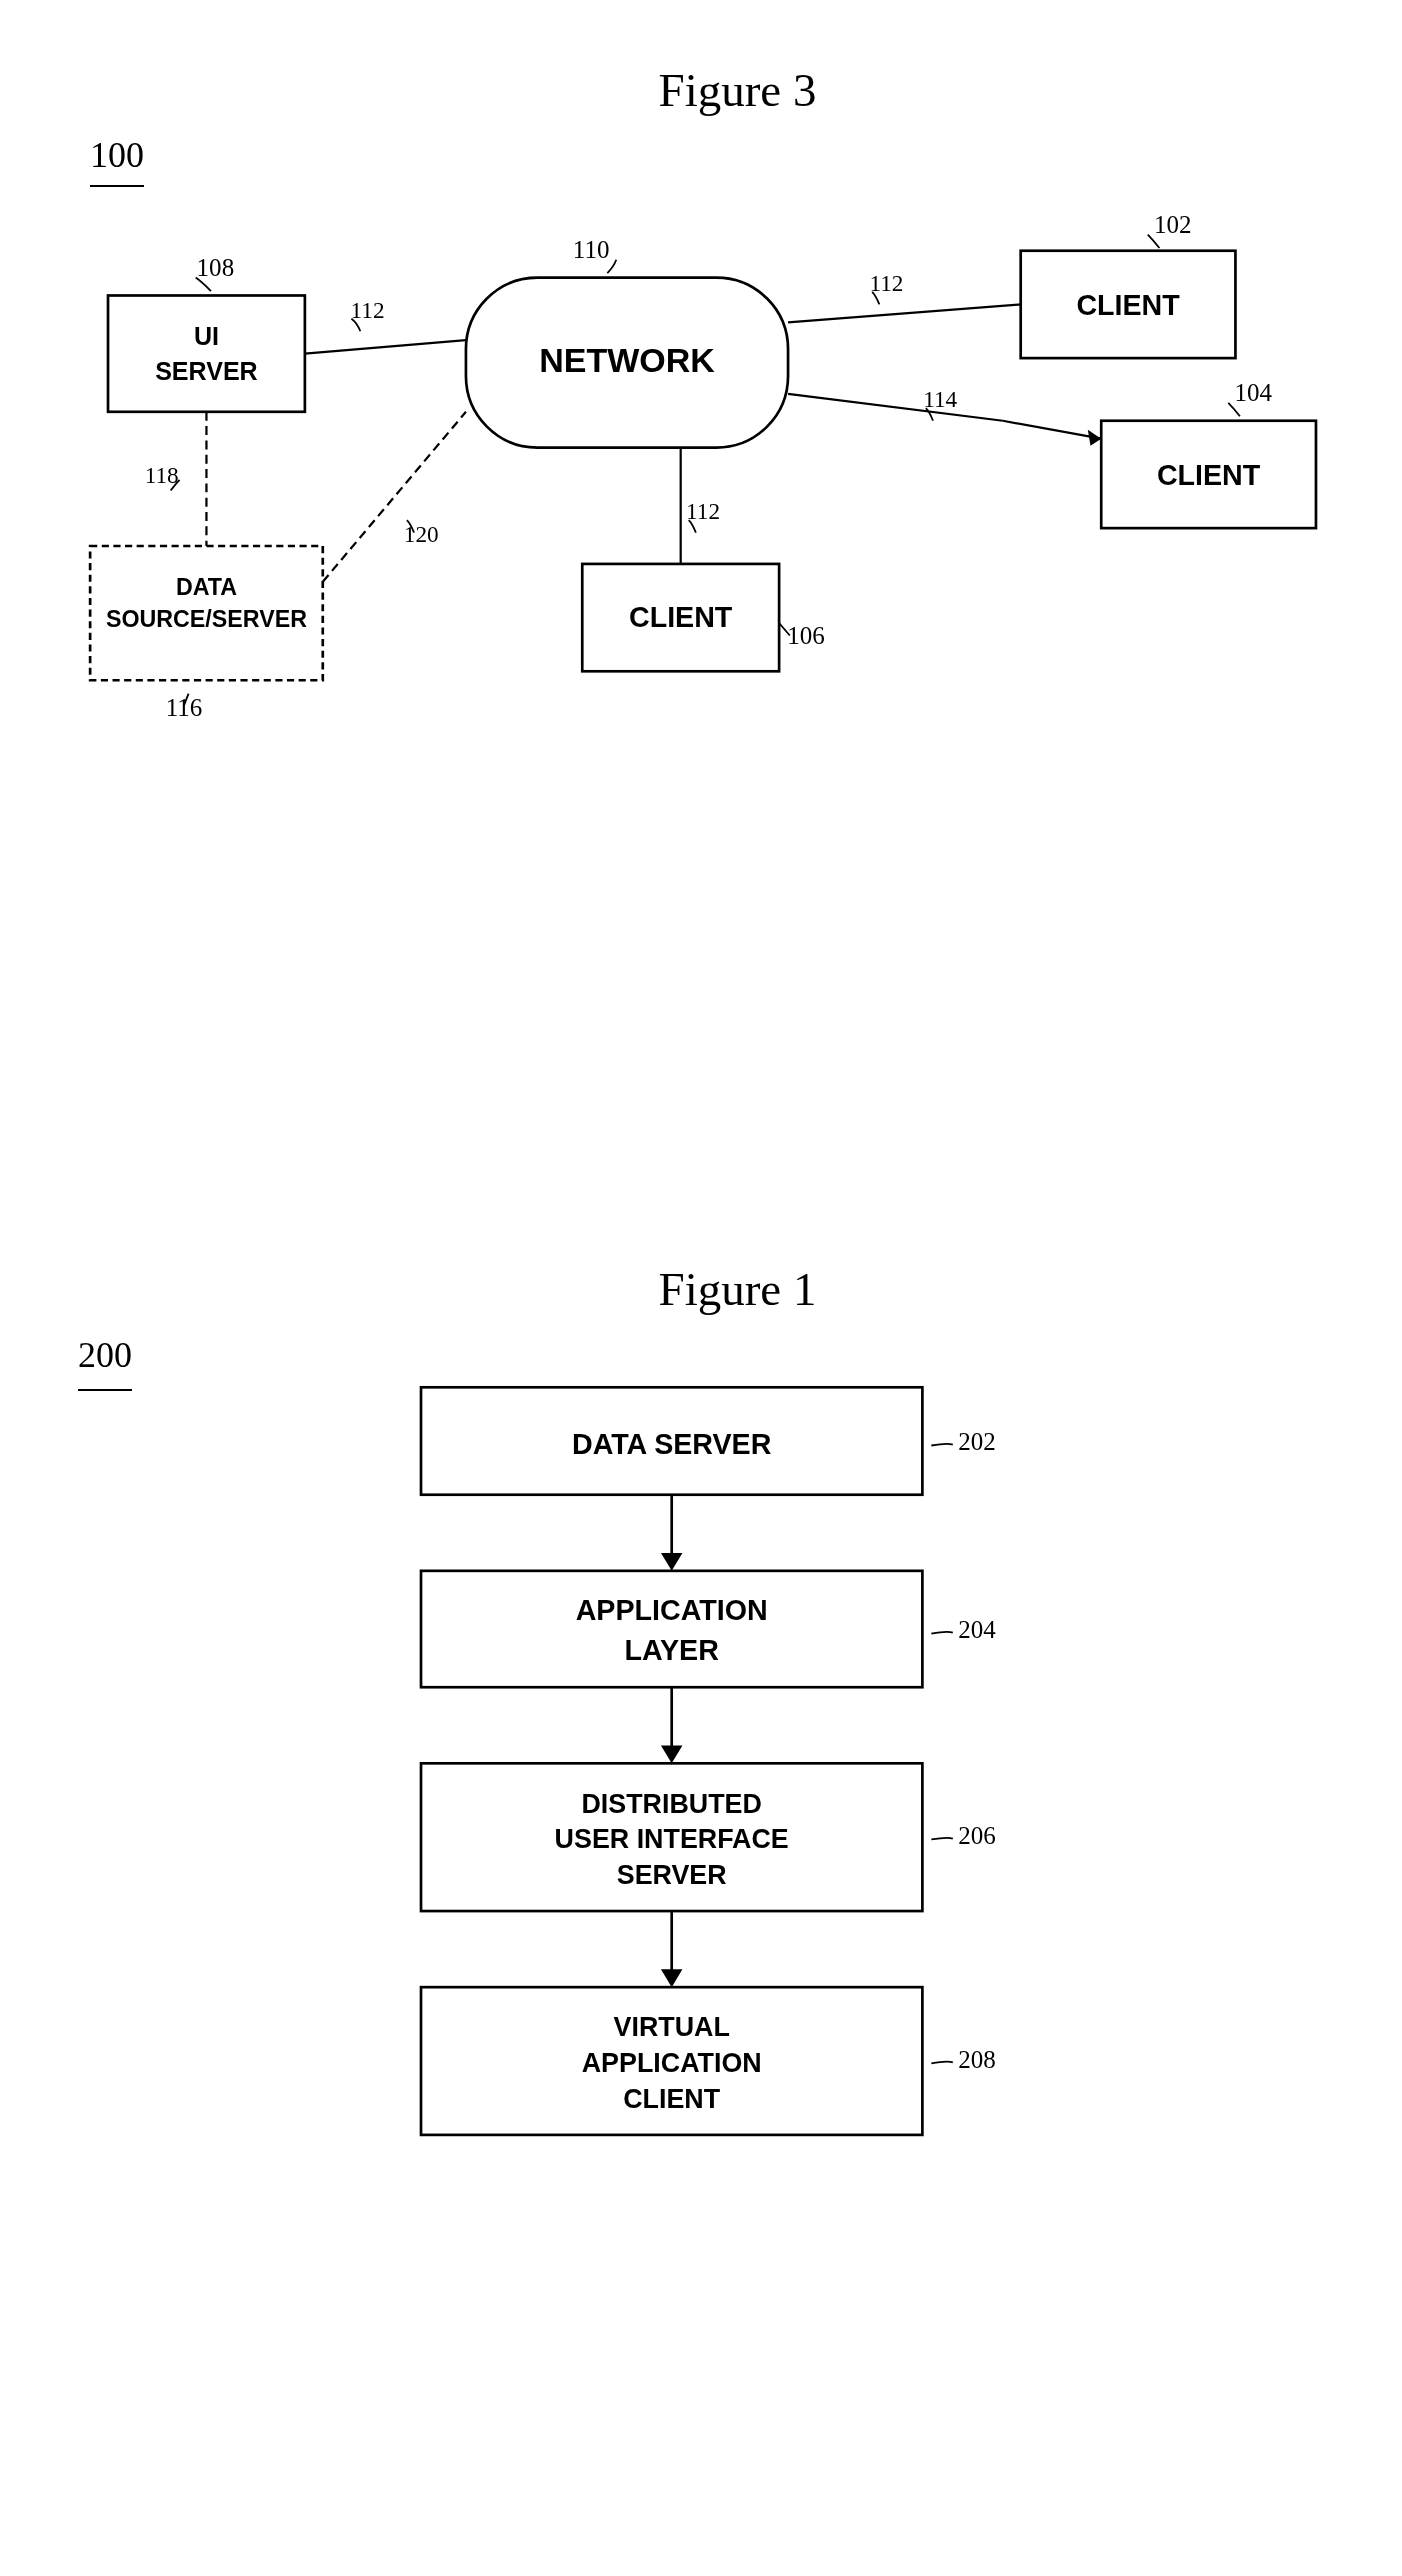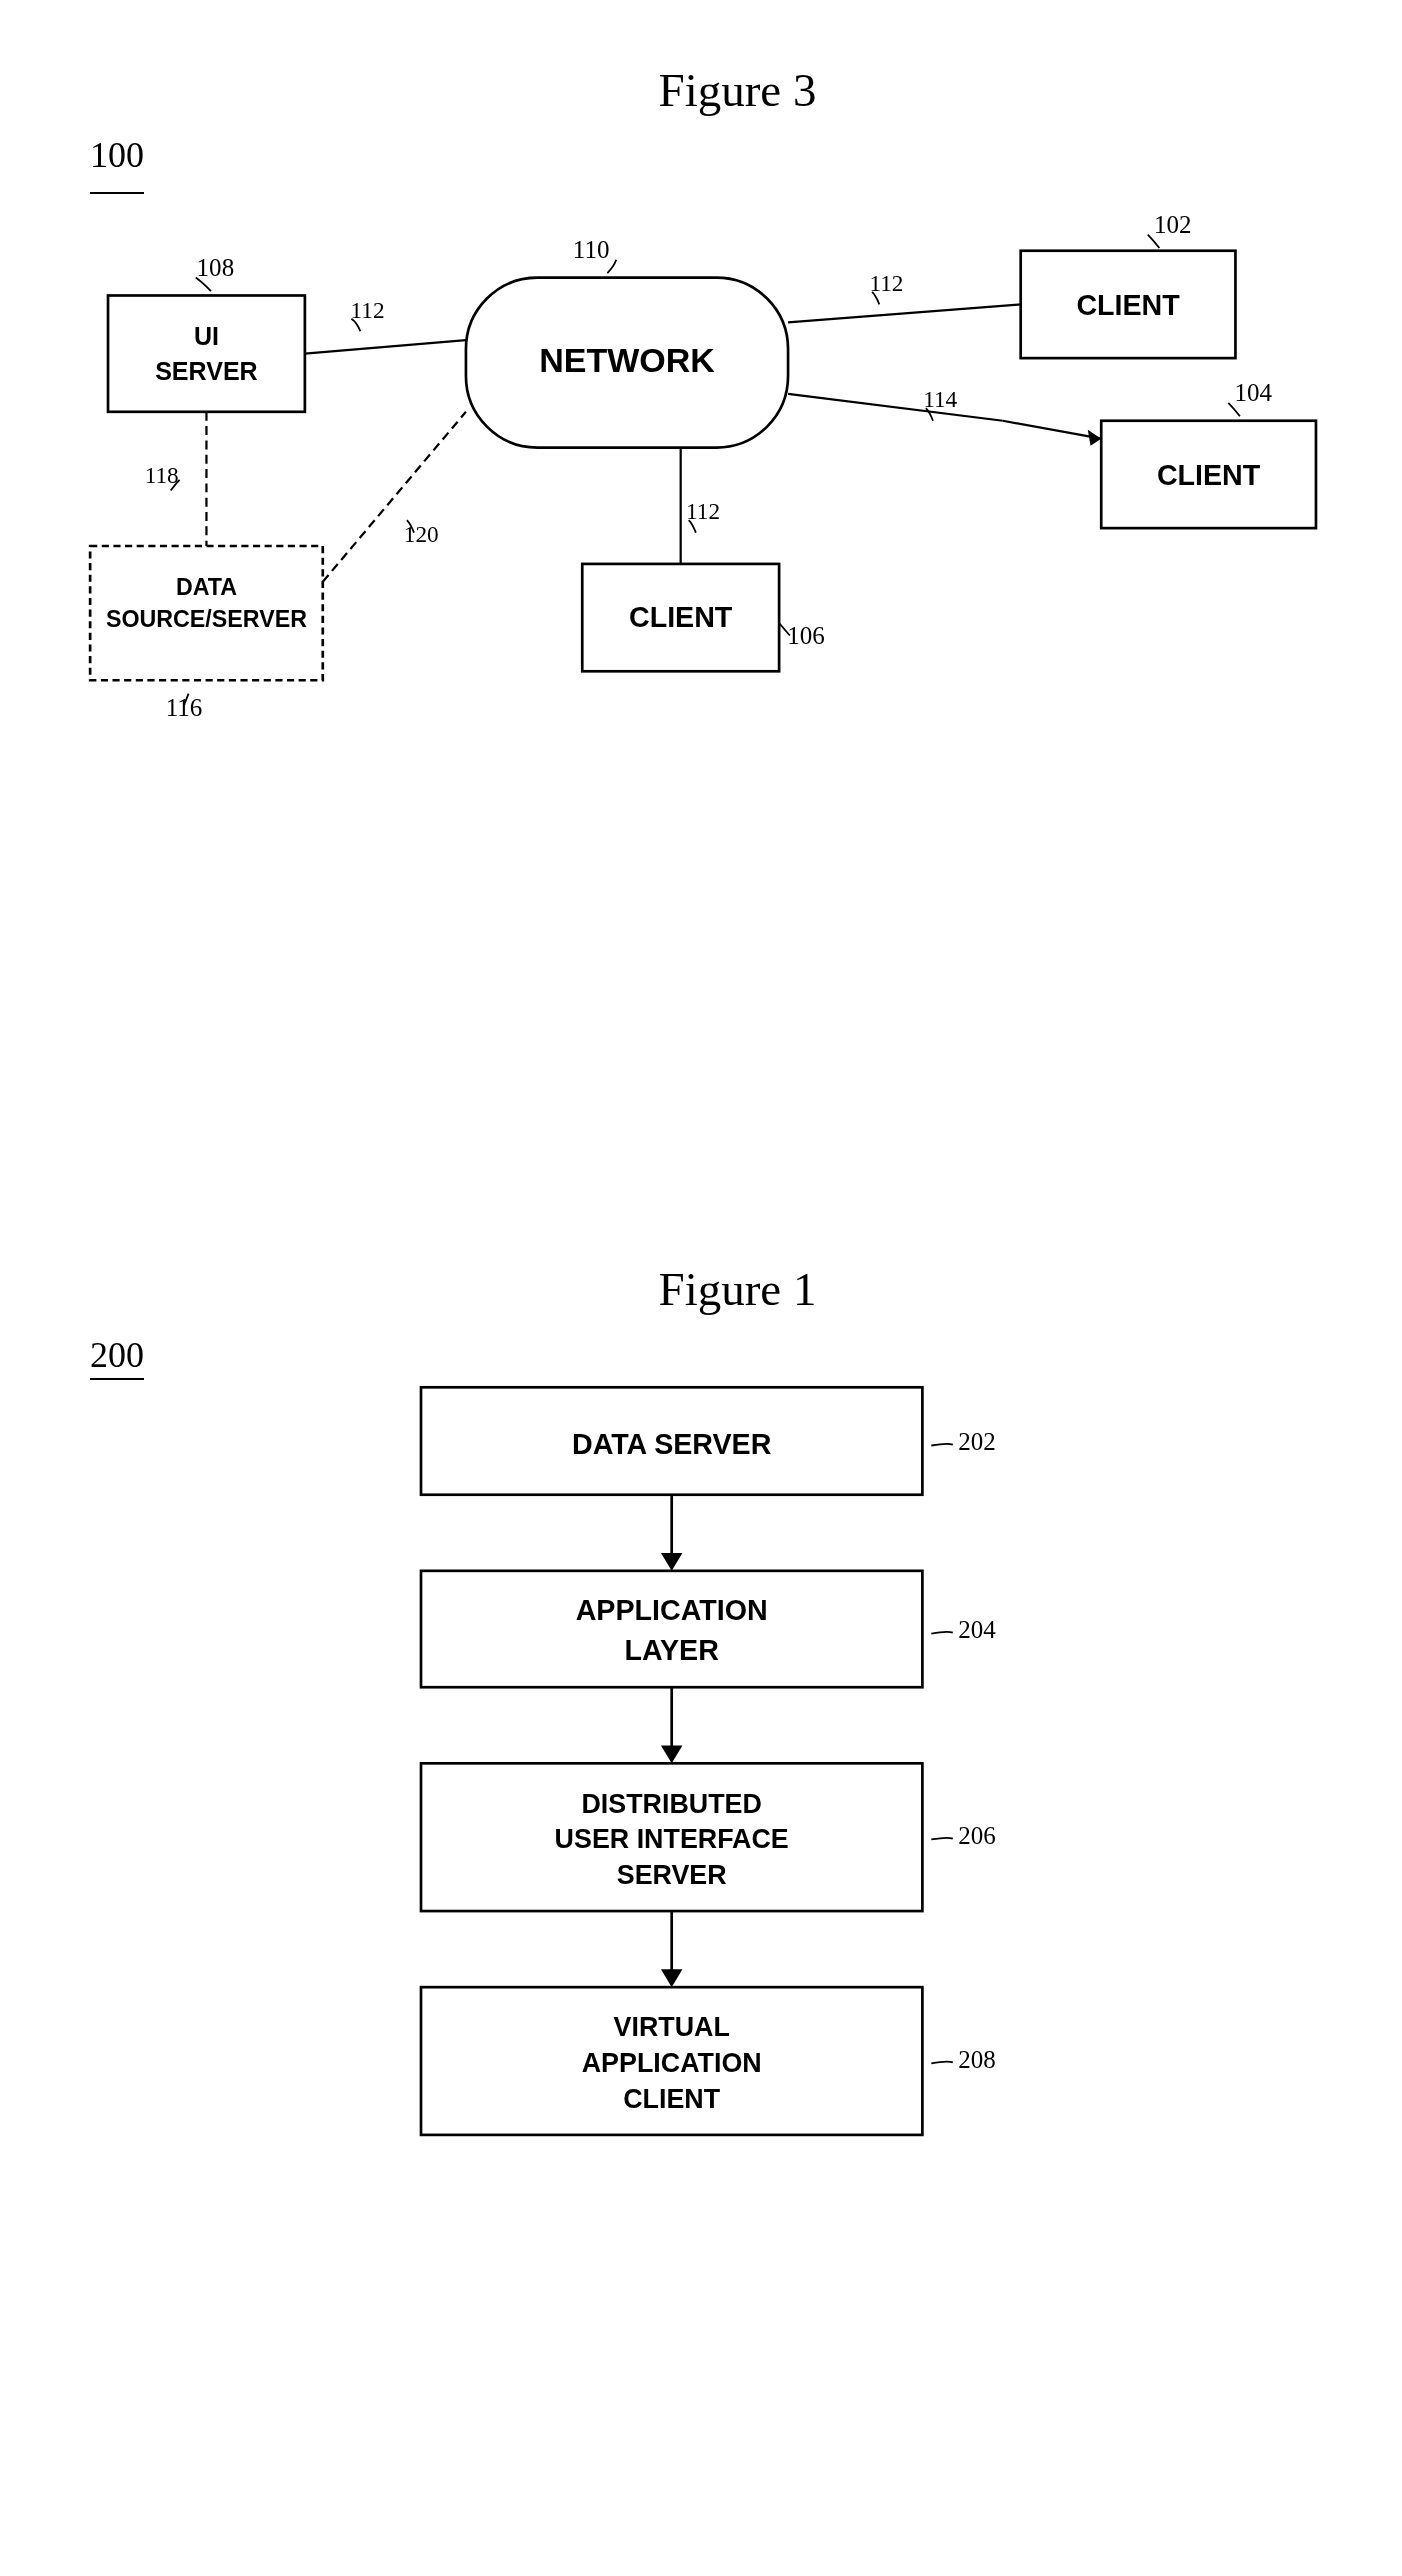--- a/index.html
+++ b/index.html
@@ -42,21 +42,21 @@
 <body>
 
 <div class="page">
 
   <div id="fig1-container">
 
     <div style="position:absolute; top:27px; left:0; right:0; text-align:center; font-size:47px; font-family:'Times New Roman',serif;">
       <span>Figure 3</span>
     </div>
 
-    <div style="position:absolute; top:98px; left:54px; font-size:36px; font-family:'Times New Roman',serif; border-bottom:2.7px solid #000; padding-bottom:16px;">
+    <div style="position:absolute; top:98px; left:54px; font-size:36px; font-family:'Times New Roman',serif; border-bottom:2.7px solid #000; padding-bottom:9px;">
       <span>100</span>
     </div>
 
     <svg style="position:absolute;top:0;left:0;width:1403px;height:1199px;" viewBox="0 0 1567 1340">
 
       <rect x="80" y="290" width="220" height="130" fill="white" stroke="black" stroke-width="3"></rect>
       <text x="190" y="345" text-anchor="middle" font-family="Arial" font-weight="bold" font-size="28">UI</text>
       <text x="190" y="385" text-anchor="middle" font-family="Arial" font-weight="bold" font-size="28">SERVER</text>
 
       <text x="200" y="268" text-anchor="middle" font-family="Times New Roman" font-size="28">108</text>
@@ -129,21 +129,21 @@
     </svg>
 
   </div>
 
   <div id="fig2-container" style="position:relative; top:18px;">
 
     <div style="position:absolute; top:9px; left:0; right:0; text-align:center; font-size:47px; font-family:'Times New Roman',serif;">
       <span>Figure 1</span>
     </div>
 
-    <div style="position:absolute; top:81px; left:54px; font-size:36px; font-family:'Times New Roman',serif; border-bottom:2.7px solid #000; padding-bottom:2px;">
+    <div style="position:absolute; top:81px; left:42px; font-size:36px; font-family:'Times New Roman',serif; border-bottom:2.7px solid #000; padding-bottom:13px;">
       <span>200</span>
     </div>
 
     <svg style="position:absolute;top:0;left:0;width:1403px;height:1377px;" viewBox="0 0 1567 1538">
 
       <rect x="430" y="150" width="560" height="120" fill="white" stroke="black" stroke-width="3"></rect>
       <text x="710" y="225" text-anchor="middle" font-family="Arial" font-weight="bold" font-size="32">DATA SERVER</text>
 
       <text x="1030" y="220" text-anchor="start" font-family="Times New Roman" font-size="28">202</text>
       <path d="M1000 215 Q1018 212 1024 214" fill="none" stroke="black" stroke-width="2"></path>

